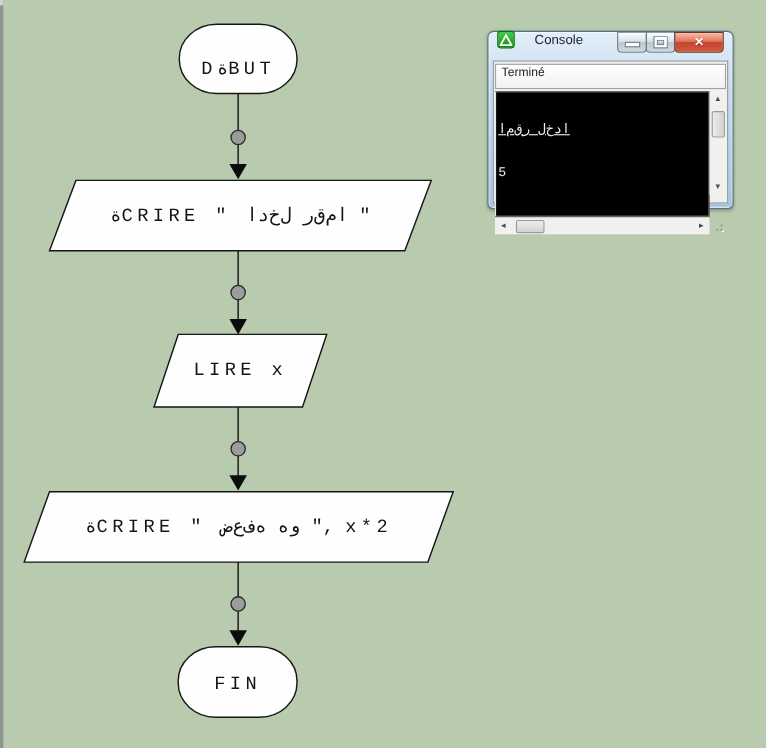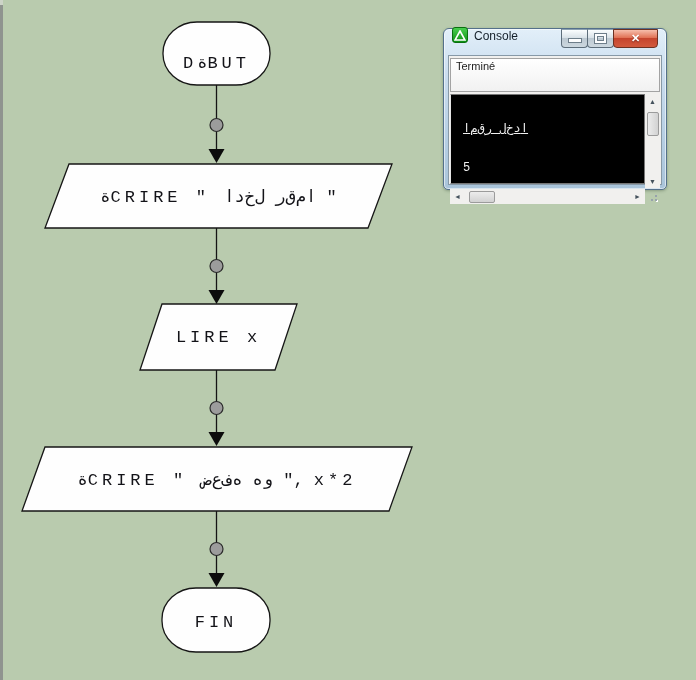--- a/index.html
+++ b/index.html
@@ -21,21 +21,21 @@
   }
   .bidi{unicode-bidi:bidi-override;direction:ltr;}
 
   
   .console-window{
     position:absolute;left:443px;top:28px;width:224px;height:162px;box-sizing:border-box;
     background:linear-gradient(180deg,#e2eff9 0%,#c9dcee 30%,#b5cee3 70%,#a9c4da 100%);
     border:1px solid #54708a;border-radius:6px 6px 5px 5px;
     box-shadow:inset 0 0 0 1px rgba(255,255,255,.55), 0 1px 3px rgba(40,60,40,.35);
   }
-  .cw-titlebar{position:relative;height:14px;display:flex;align-items:flex-end;padding-left:8px;gap:6px;}
+  .cw-titlebar{position:relative;height:14px;display:flex;align-items:center;padding-left:8px;gap:18px;}
   .cw-appicon{
     width:16px;height:16px;border-radius:3px;flex:0 0 auto;
     background:linear-gradient(180deg,#49cf50,#0d9013);
     border:1px solid #0a700f;box-sizing:border-box;
     display:flex;align-items:center;justify-content:center;
   }
   .cw-title{font-size:12px;color:#15202b;}
   .cw-buttons{position:absolute;top:0;right:8px;display:flex;}
   .cw-btn{
     width:27px;height:19px;box-sizing:border-box;margin-left:-1px;
@@ -48,30 +48,30 @@
     background:linear-gradient(180deg,#f6beac 0%,#e17256 45%,#c5452e 50%,#d2593d 100%);
     border-color:#6d3122;text-shadow:0 1px 1px rgba(80,10,0,.6);
   }
   .glyph-min{width:12px;height:3px;background:#fcfdfe;box-shadow:0 0 0 1px #6e7e8a;margin-top:4px;}
   .glyph-max{width:11px;height:9px;box-sizing:border-box;border:2px solid #fcfdfe;box-shadow:0 0 0 1px #6e7e8a, inset 0 0 0 1px #6e7e8a;}
   .cw-inner{
     position:absolute;left:4px;right:4px;top:26px;bottom:4px;
     background:#f1f0ee;border:1px solid #8799a7;box-sizing:border-box;
   }
   .cw-status{
-    height:34px;margin:2px 1px;box-sizing:border-box;
+    height:23px;margin:2px 1px;box-sizing:border-box;
     background:linear-gradient(180deg,#ffffff,#f1f1f1);
     border:1px solid #a3a3a3;
     font-size:11px;color:#1c1c1c;padding:1px 0 0 5px;
   }
   .cw-main{display:flex;margin:0 1px;}
   .cw-screen{
-    flex:1;height:90px;background:#000;overflow:hidden;box-sizing:border-box;
+    flex:1;height:114px;background:#000;overflow:hidden;box-sizing:border-box;
     border:1px solid #777;border-left-color:#e6e6e6;
-    padding:2px 1px 0 12px;
+    padding:2px 1px 0 2px;
     font-family:"Liberation Mono","DejaVu Sans Mono",monospace;
     font-size:12px;letter-spacing:.6px;line-height:13px;white-space:pre;
   }
   .cline{height:13px;}
   .cline .u{text-decoration:underline;}
   .cw-vscroll{width:15px;display:flex;flex-direction:column;align-items:center;background:#f1f0ee;height:94px;}
   .sbtn{width:15px;height:14px;display:flex;align-items:center;justify-content:center;font-size:7px;color:#44515c;}
   .vthumb{width:12px;height:24px;margin-top:4px;border:1px solid #9b9b9b;border-radius:2px;
     background:linear-gradient(90deg,#ececec,#d2d2d2);box-sizing:border-box;}
   .sbtn.down{margin-top:auto;}

